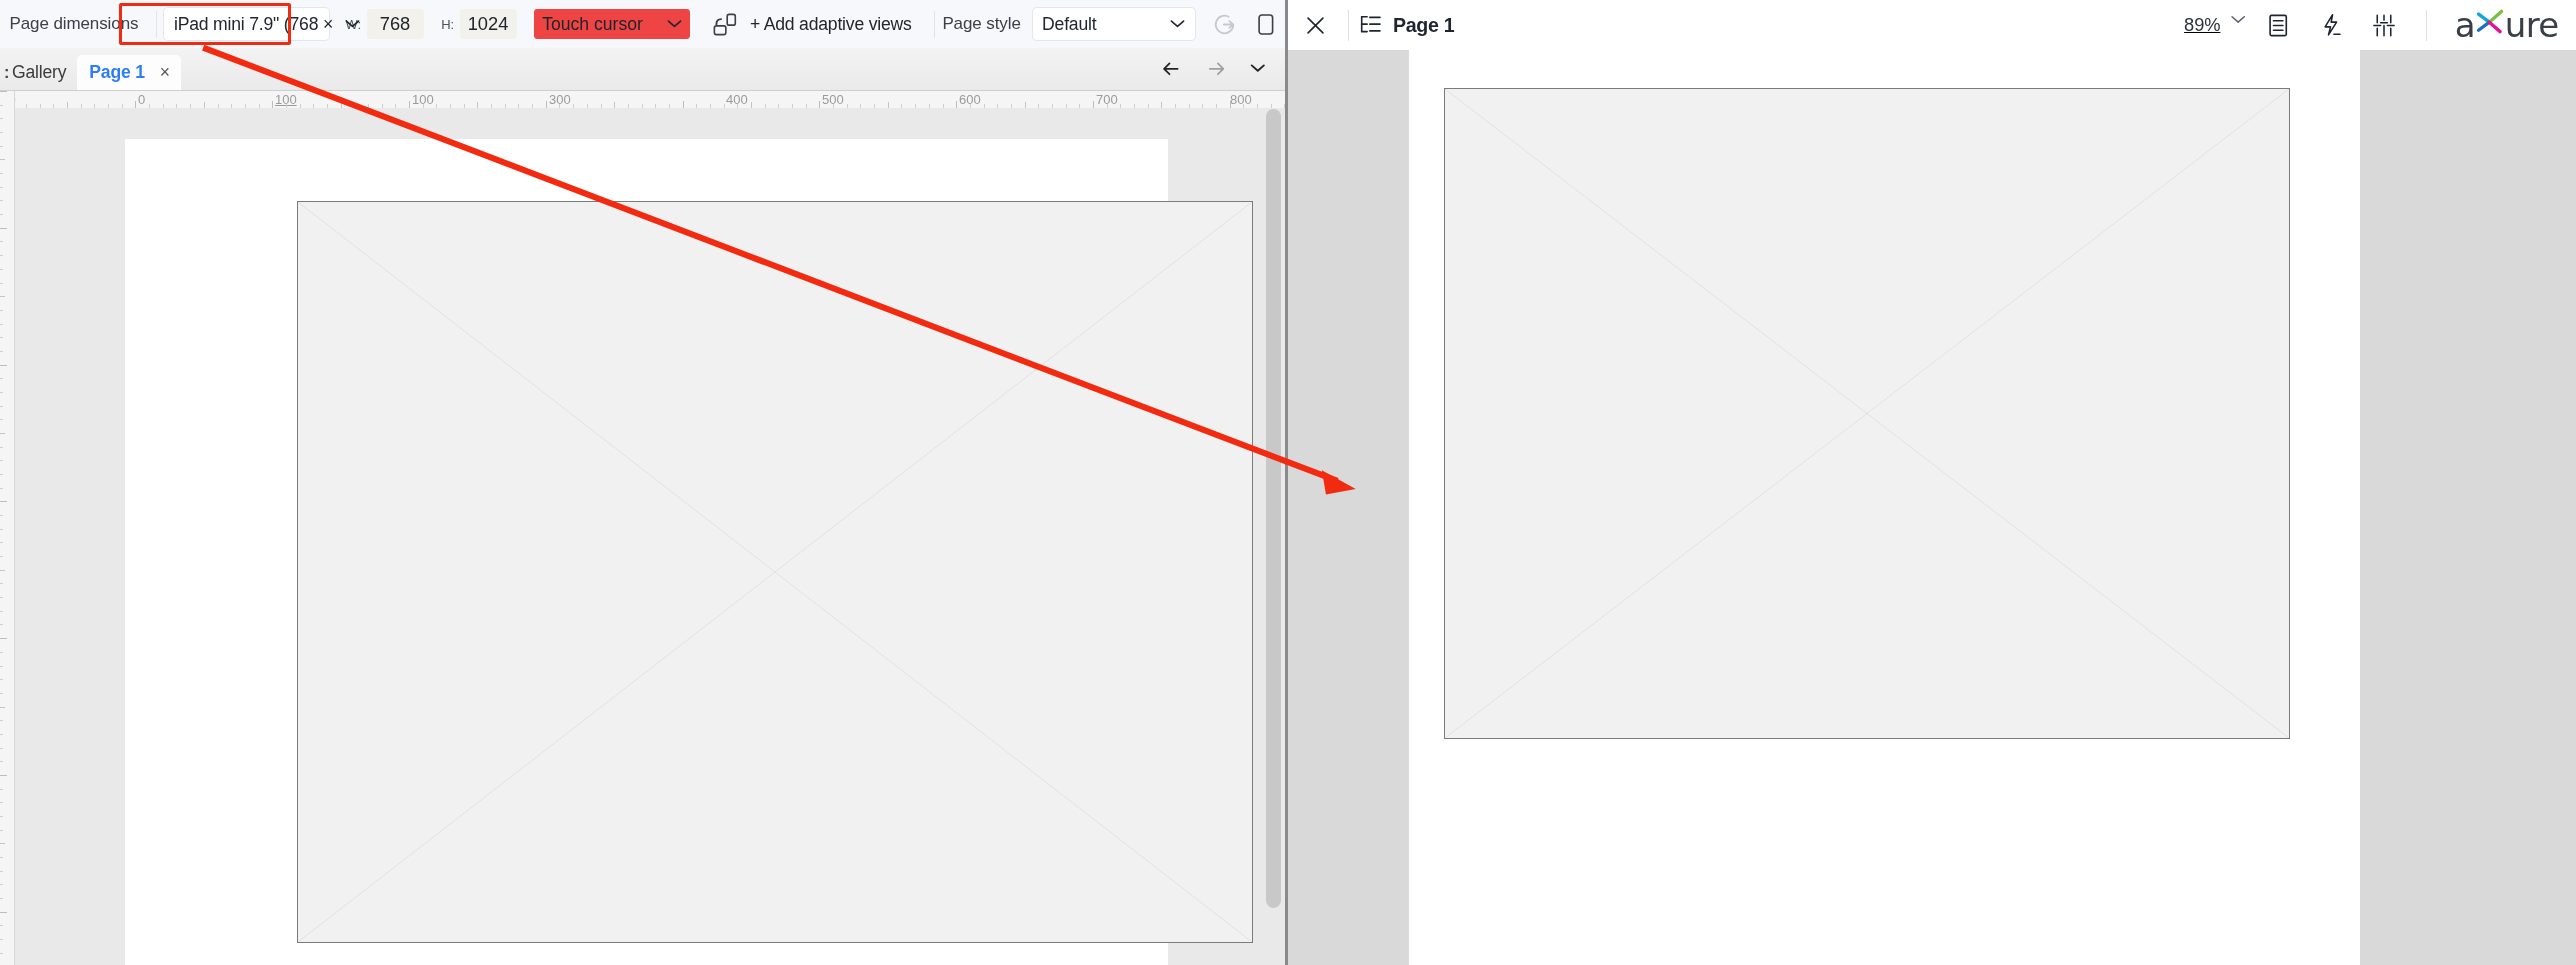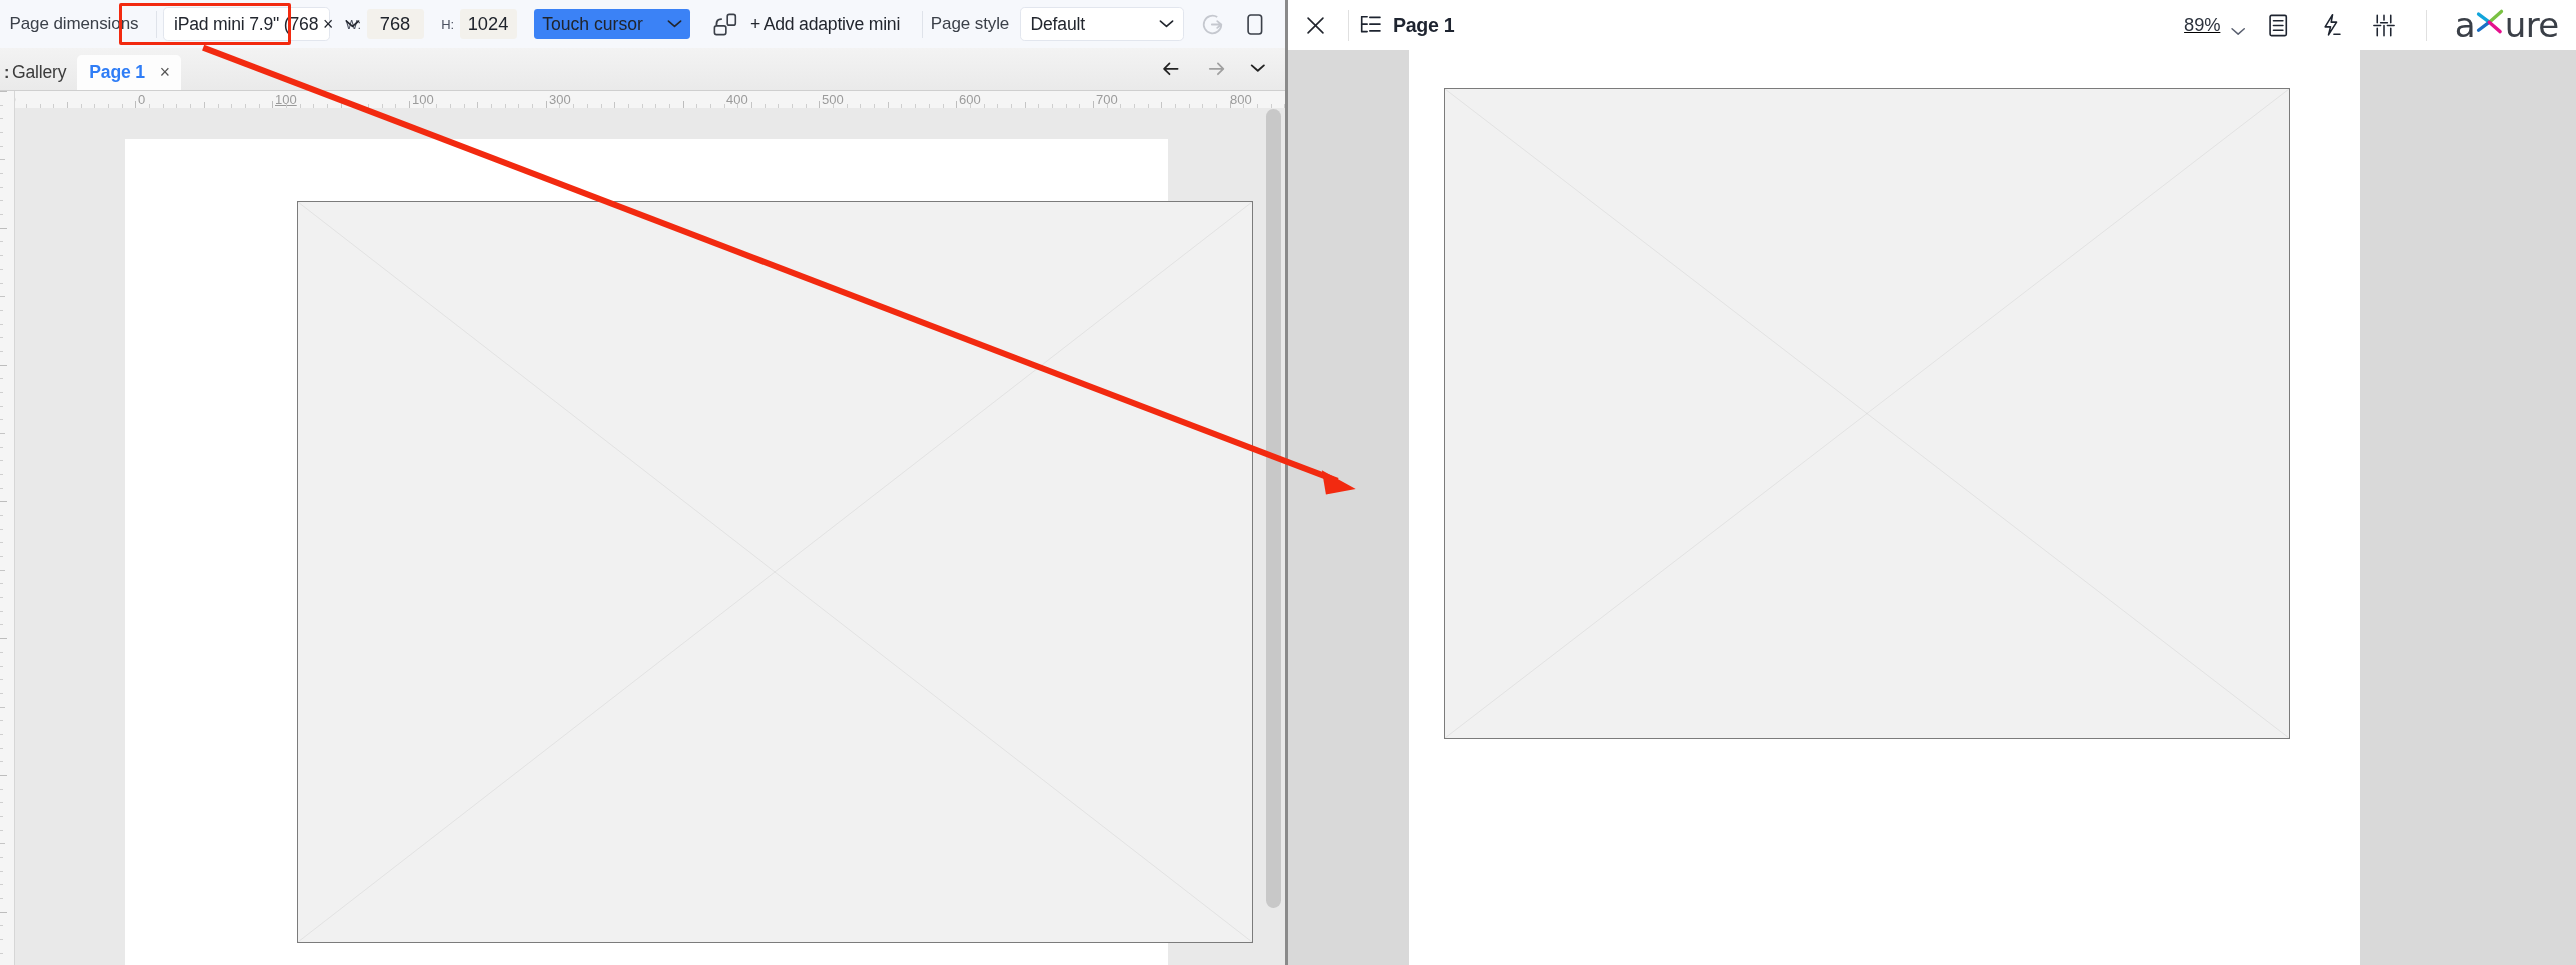--- a/index.html
+++ b/index.html
@@ -82,21 +82,21 @@
     display: flex;
     align-items: center;
     justify-content: center;
     font-size: 18.3px;
     color: #20242c;
     padding: 0 6.8px;
   }
   .tb-cursor-select {
     height: 30px;
     width: 156px;
-    background: #3b82f6;
+    background: #ef4444;
     border-radius: 3.4px;
     display: flex;
     align-items: center;
     padding: 0 8.1px;
     font-size: 17.6px;
     color: #20242c;
   }
   .tb-cursor-select .chev { margin-left: auto; }
   .tb-iconbtn {
     width: 38px; height: 38px;
@@ -309,21 +309,21 @@
   #preview-toolbar-right {
     margin-left: auto;
     display: flex;
     align-items: center;
   }
   #zoom-value {
     font-size: 18.3px;
     color: #2b313c;
     letter-spacing: -0.1px;
   }
-  #zoom-control { display:flex; align-items:flex-end; padding: 0 5.4px; text-decoration: underline; }
+  #zoom-control { display:flex; align-items:flex-start; padding: 0 5.4px; text-decoration: underline; }
   #zoom-control .chev { margin-left: 9.5px; }
   .pv-iconbtn {
     width: 53px; height: 42px;
     display: flex; align-items: center; justify-content: center;
     flex: none;
   }
   #axure-logo {
     display: flex;
     align-items: baseline;
     font-size: 34px;
@@ -400,21 +400,21 @@
       </div>
 
       <div class="tb-iconbtn" style="margin-left:15px;">
         <svg width="27" height="27" viewBox="0 0 40 40">
           <rect x="5" y="22" width="17" height="13" rx="3" fill="none" stroke="#3b4049" stroke-width="2.4"></rect>
           <rect x="24" y="5" width="12" height="16" rx="3" fill="none" stroke="#3b4049" stroke-width="2.4"></rect>
           <path d="M8 20 Q8 12 15 12" fill="none" stroke="#3b4049" stroke-width="2.8" stroke-linecap="round"></path>
         </svg>
       </div>
 
-      <span class="tb-text-btn">+ Add adaptive mini</span>
+      <span class="tb-text-btn">+ Add adaptive views</span>
 
       <div class="tb-sep" style="margin-left:15px;"></div>
 
       <span class="tb-label" style="margin-left:1.4px;">Page style</span>
 
       <div class="tb-select" id="pagestyle-select">
         <span>Default</span>
         <span class="chev">
           <svg width="15" height="9.5" viewBox="0 0 22 14">
               <path d="M2 3 L11 11 L20 3" stroke="#22262e" stroke-width="2.4" fill="none" stroke-linecap="round" stroke-linejoin="round"></path>

